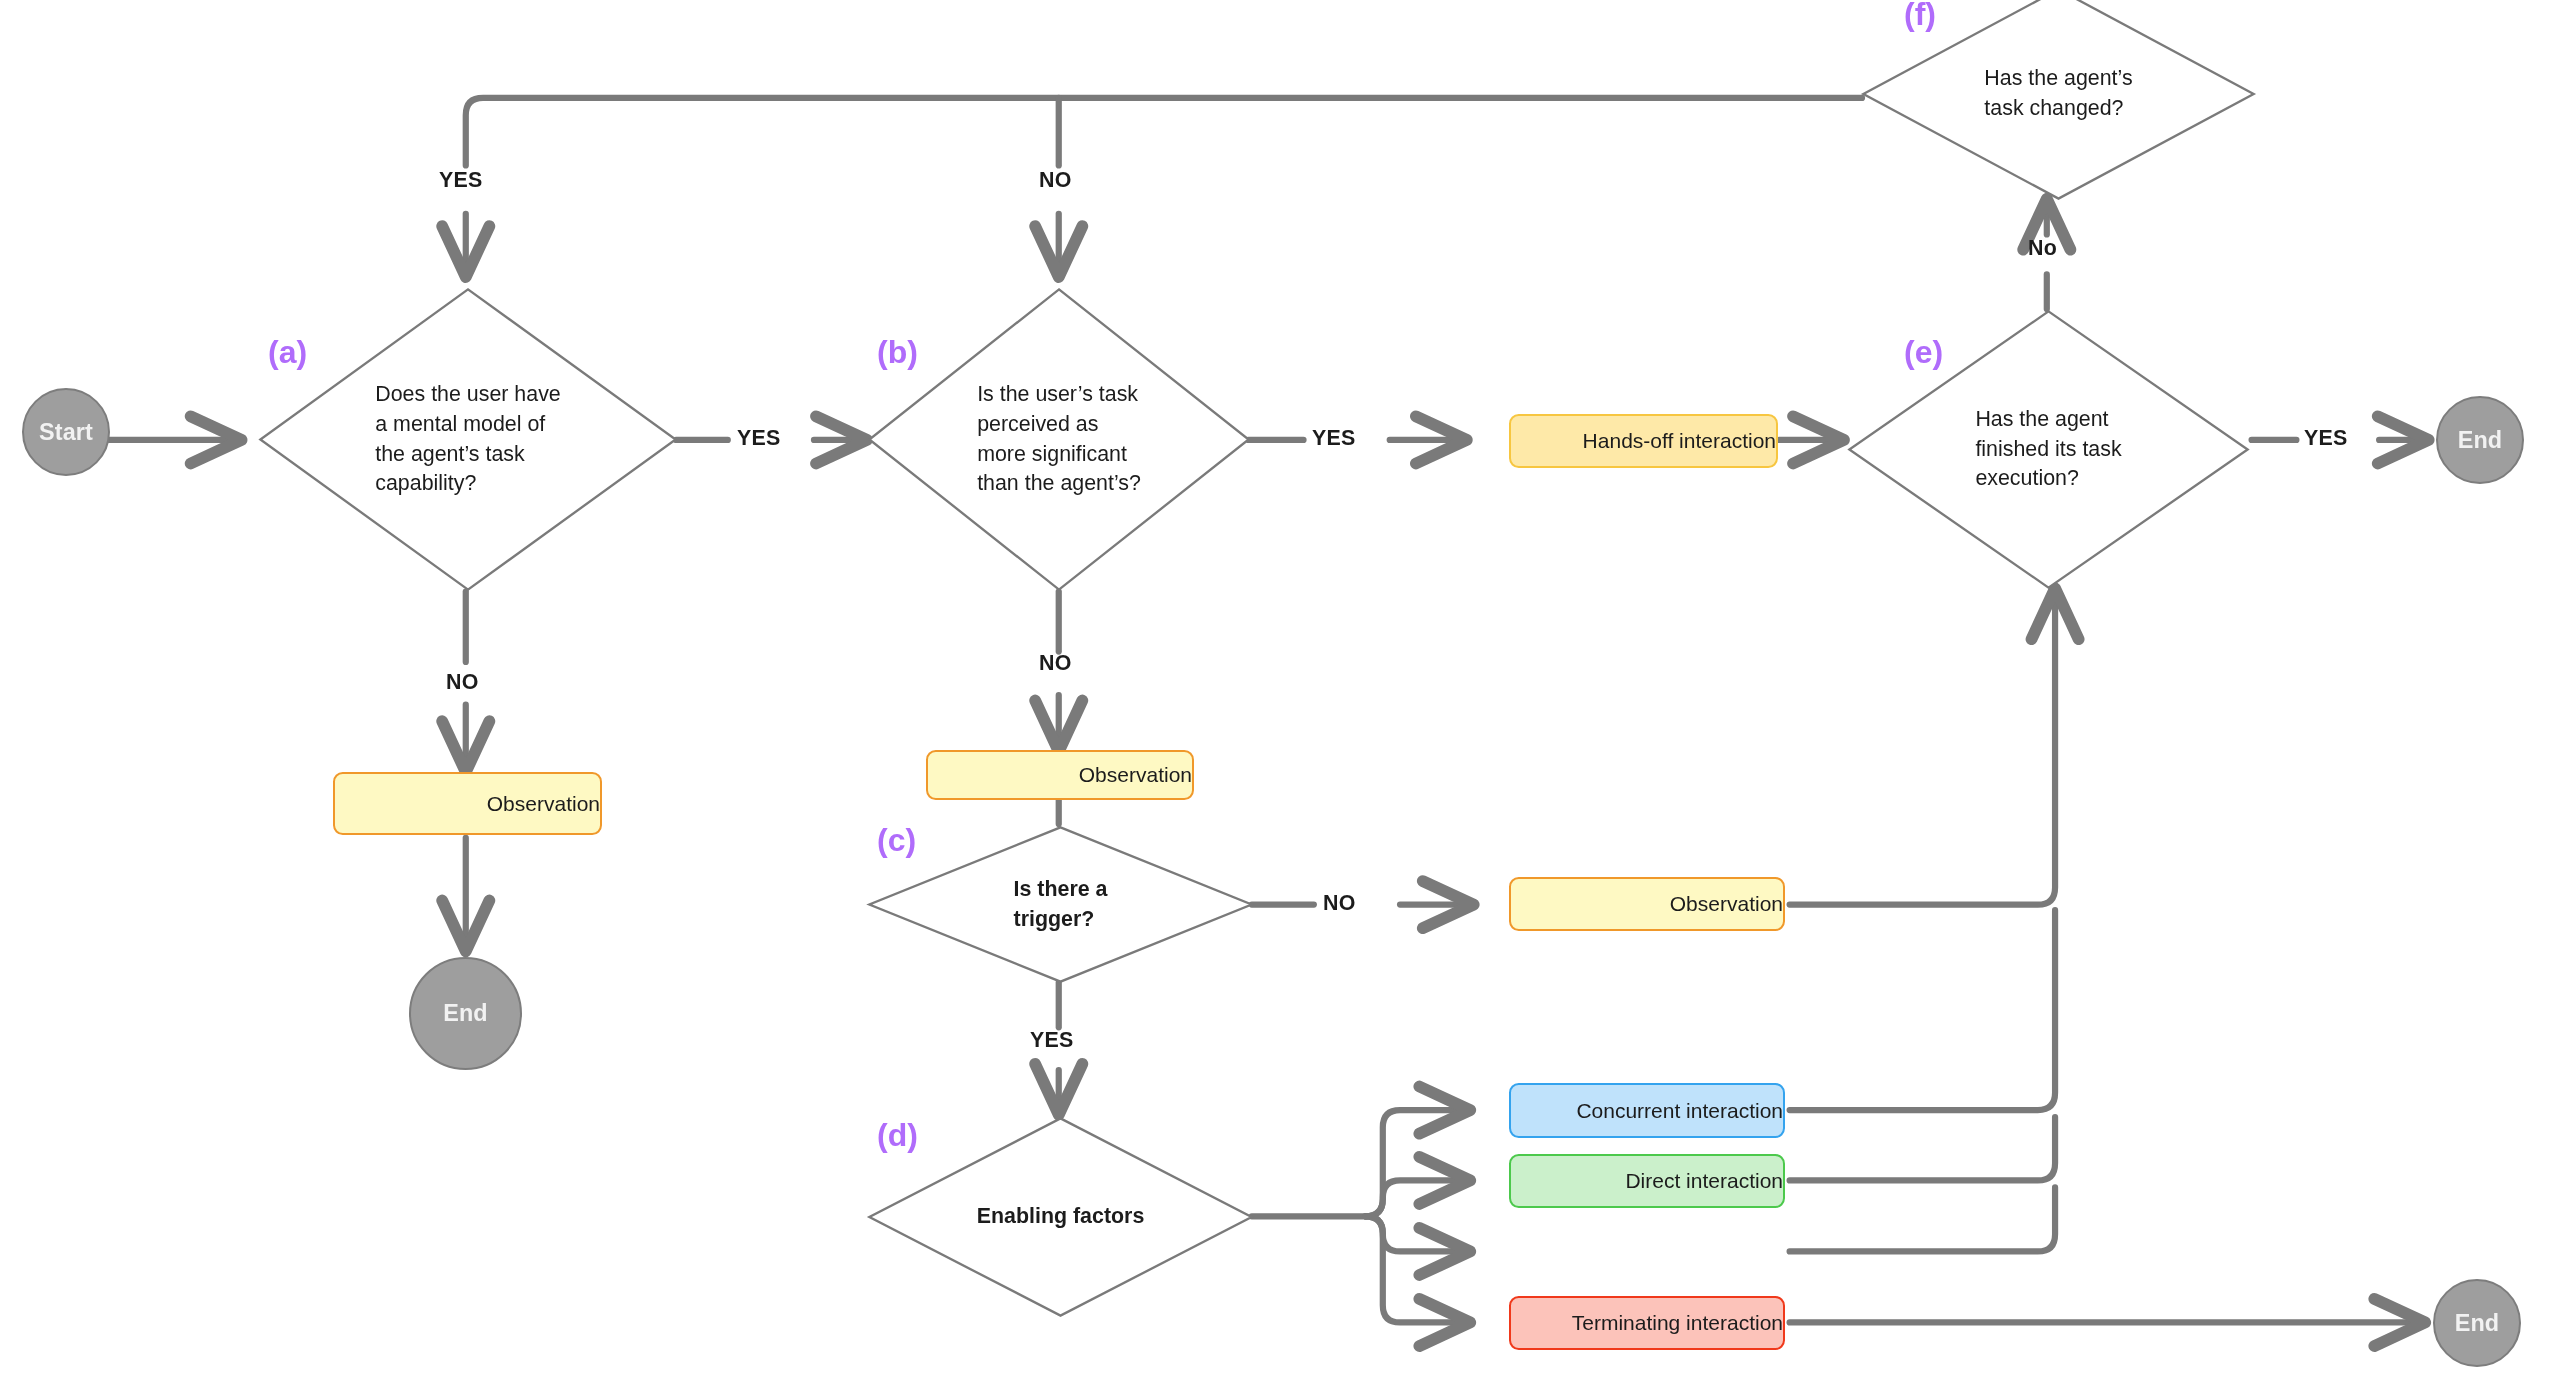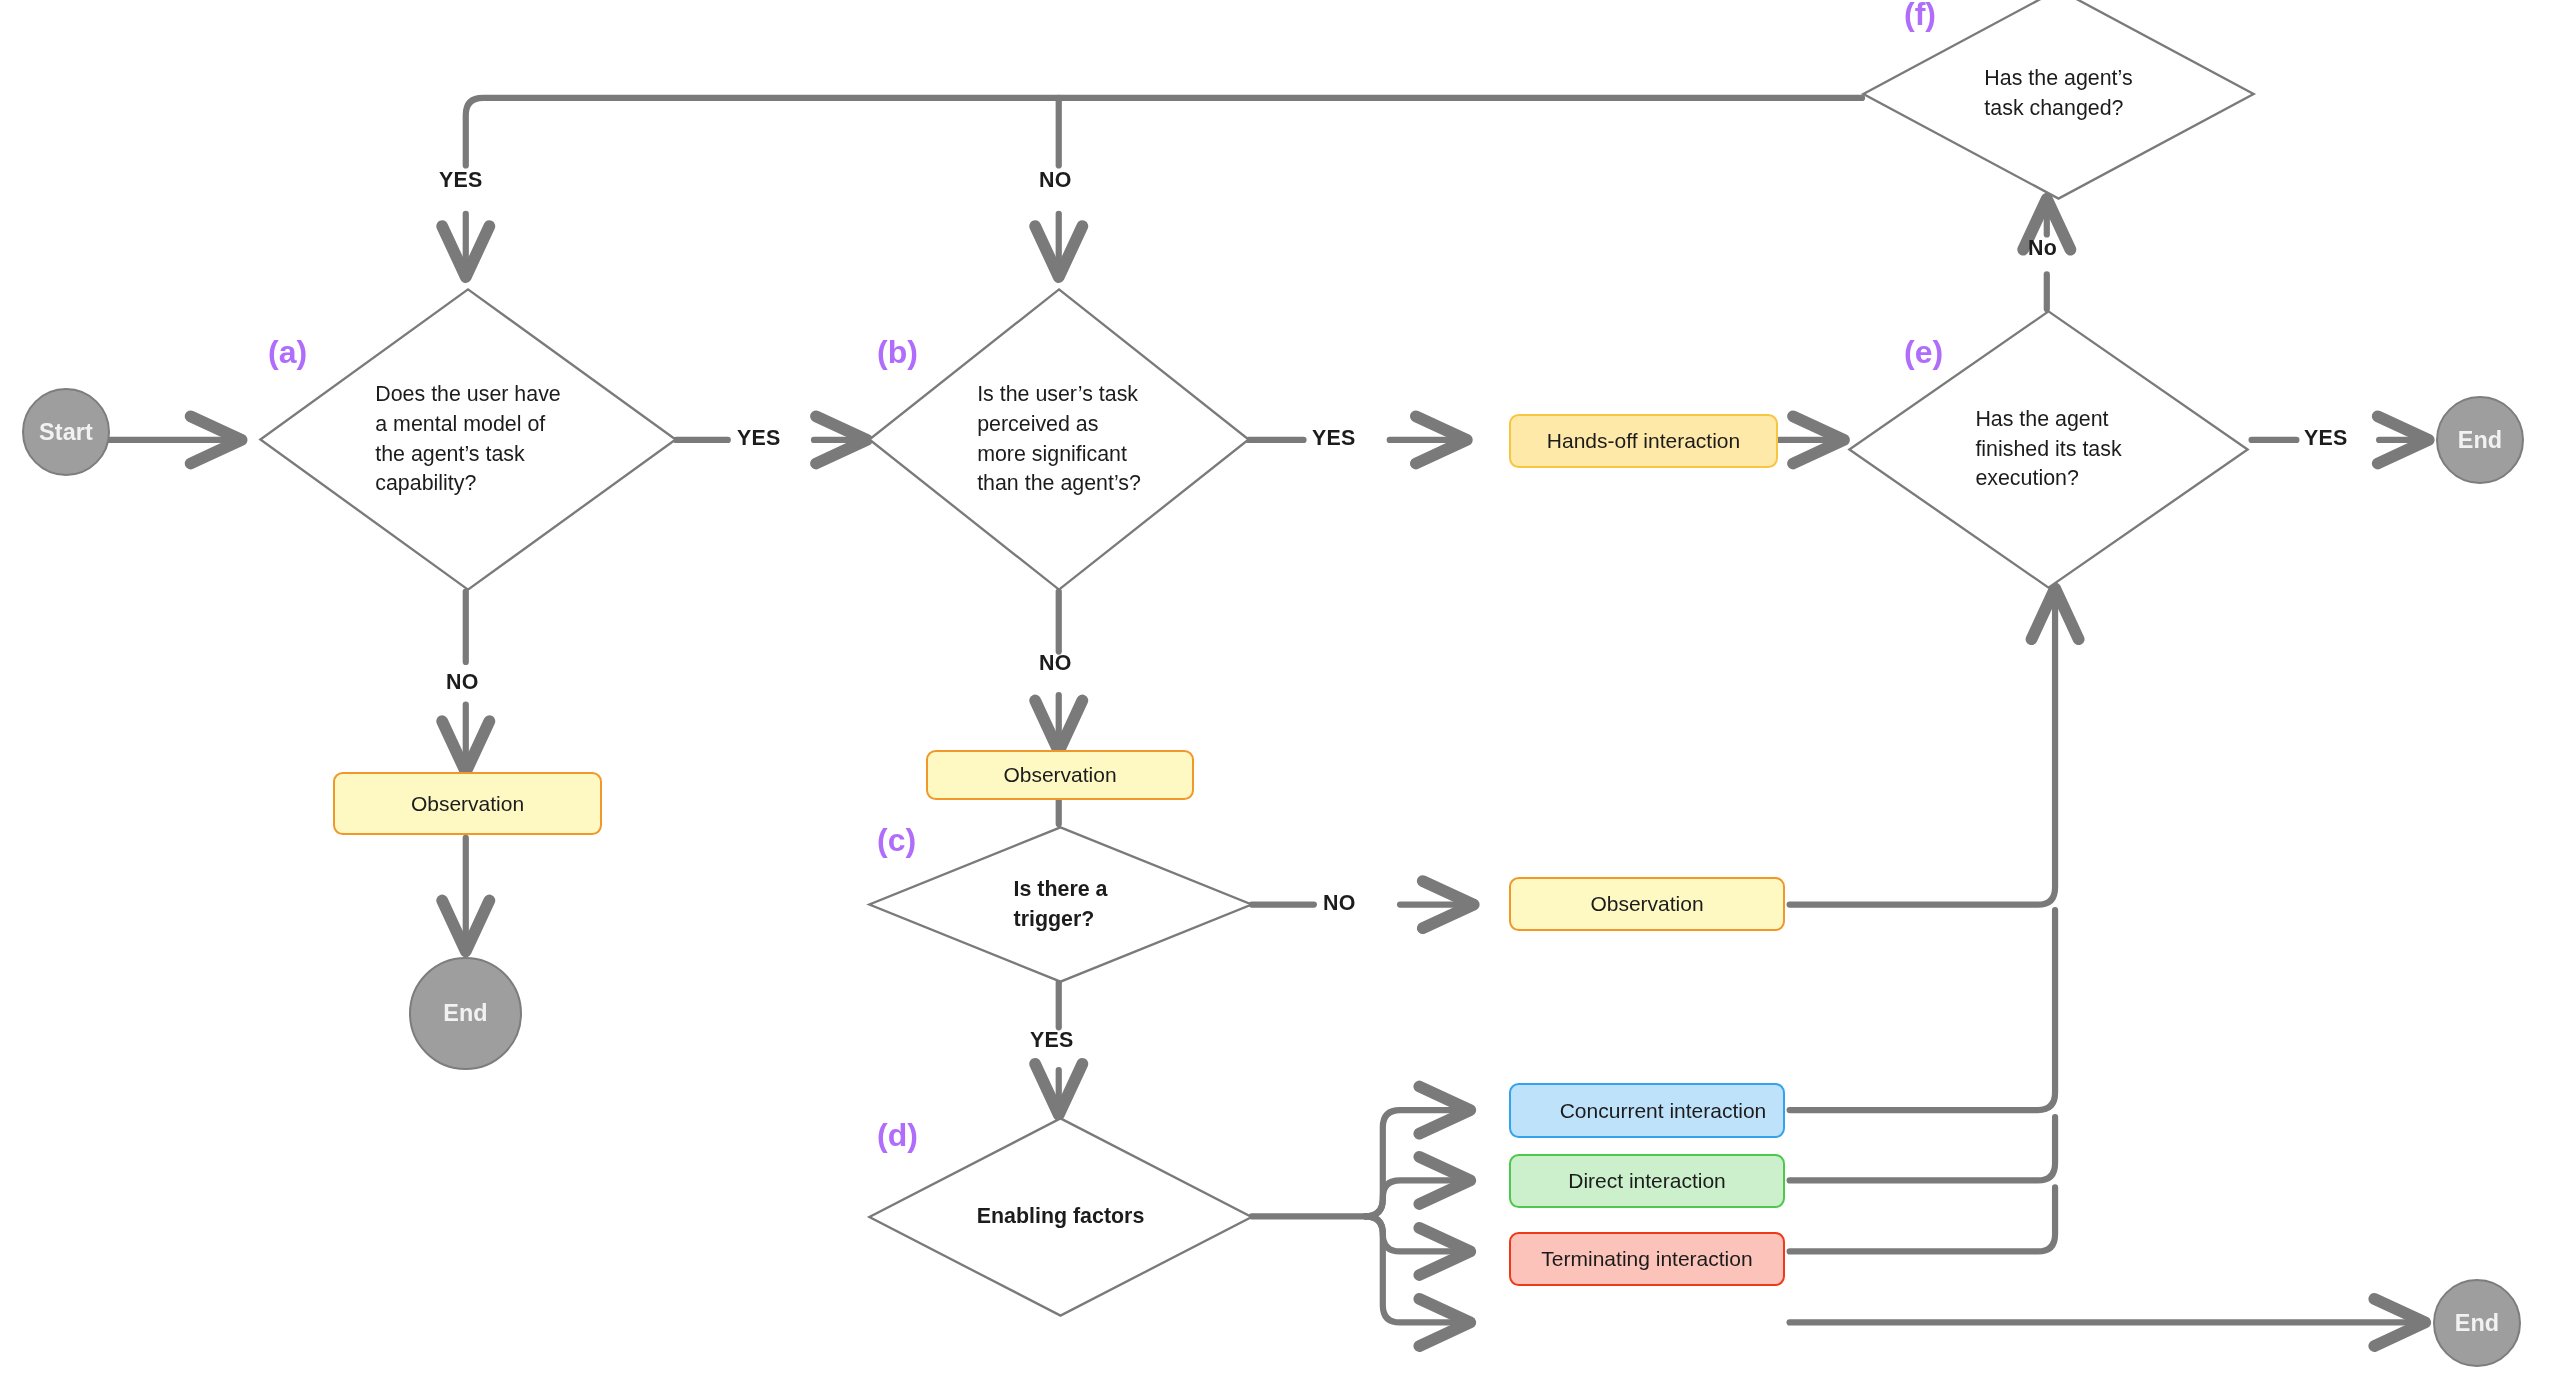--- a/index.html
+++ b/index.html
@@ -69,21 +69,21 @@
   }
   .diamond.bold .dtext {
     font-weight: 700;
   }
 
   
   .pbox {
     border-radius: 9.7px;
     display: flex;
     align-items: center;
-    justify-content: center;
+    justify-content: flex-end;
     font-size: 21px;
     color: #1c1c1c;
     border: 2.1px solid #888;
     background: #ffffff;
     text-align: center;
   }
   .pbox.obs      { background:#fef9c3; border-color:#F0982A; }
   .pbox.handsoff { background:#FEE9A8; border-color:#F7C640; }
   .pbox.concurrent { background:#BFE2FB; border-color:#34A3EE; }
   .pbox.direct   { background:#CBF0CB; border-color:#4CC94C; }
@@ -270,21 +270,21 @@
 
   <div class="node pbox concurrent" style="left:1509px; top:1083px; width:276px; height:55px;padding-left:32px;">
     <span>Concurrent interaction</span>
   </div>
 
   <div class="node pbox direct" style="left:1509px; top:1154px; width:276px; height:54px;">
     <span>Direct interaction</span>
   </div>
 
 
-  <div class="node pbox terminating" style="left:1509px; top:1232px; width:276px; height:54px;">
+  <div class="node pbox terminating" style="left:1509px; top:1296px; width:276px; height:54px;">
     <span>Terminating interaction</span>
   </div>
 
   <div class="elabel" style="left:439px;  top:168px;">YES</div>
   <div class="elabel" style="left:1039px; top:168px;">NO</div>
   <div class="elabel" style="left:737px; top:426px;">YES</div>
   <div class="elabel" style="left:446px;  top:670px;">NO</div>
   <div class="elabel" style="left:1312px; top:426px;">YES</div>
   <div class="elabel" style="left:1039px; top:651px;">NO</div>
   <div class="elabel" style="left:1323px; top:891px;">NO</div>

